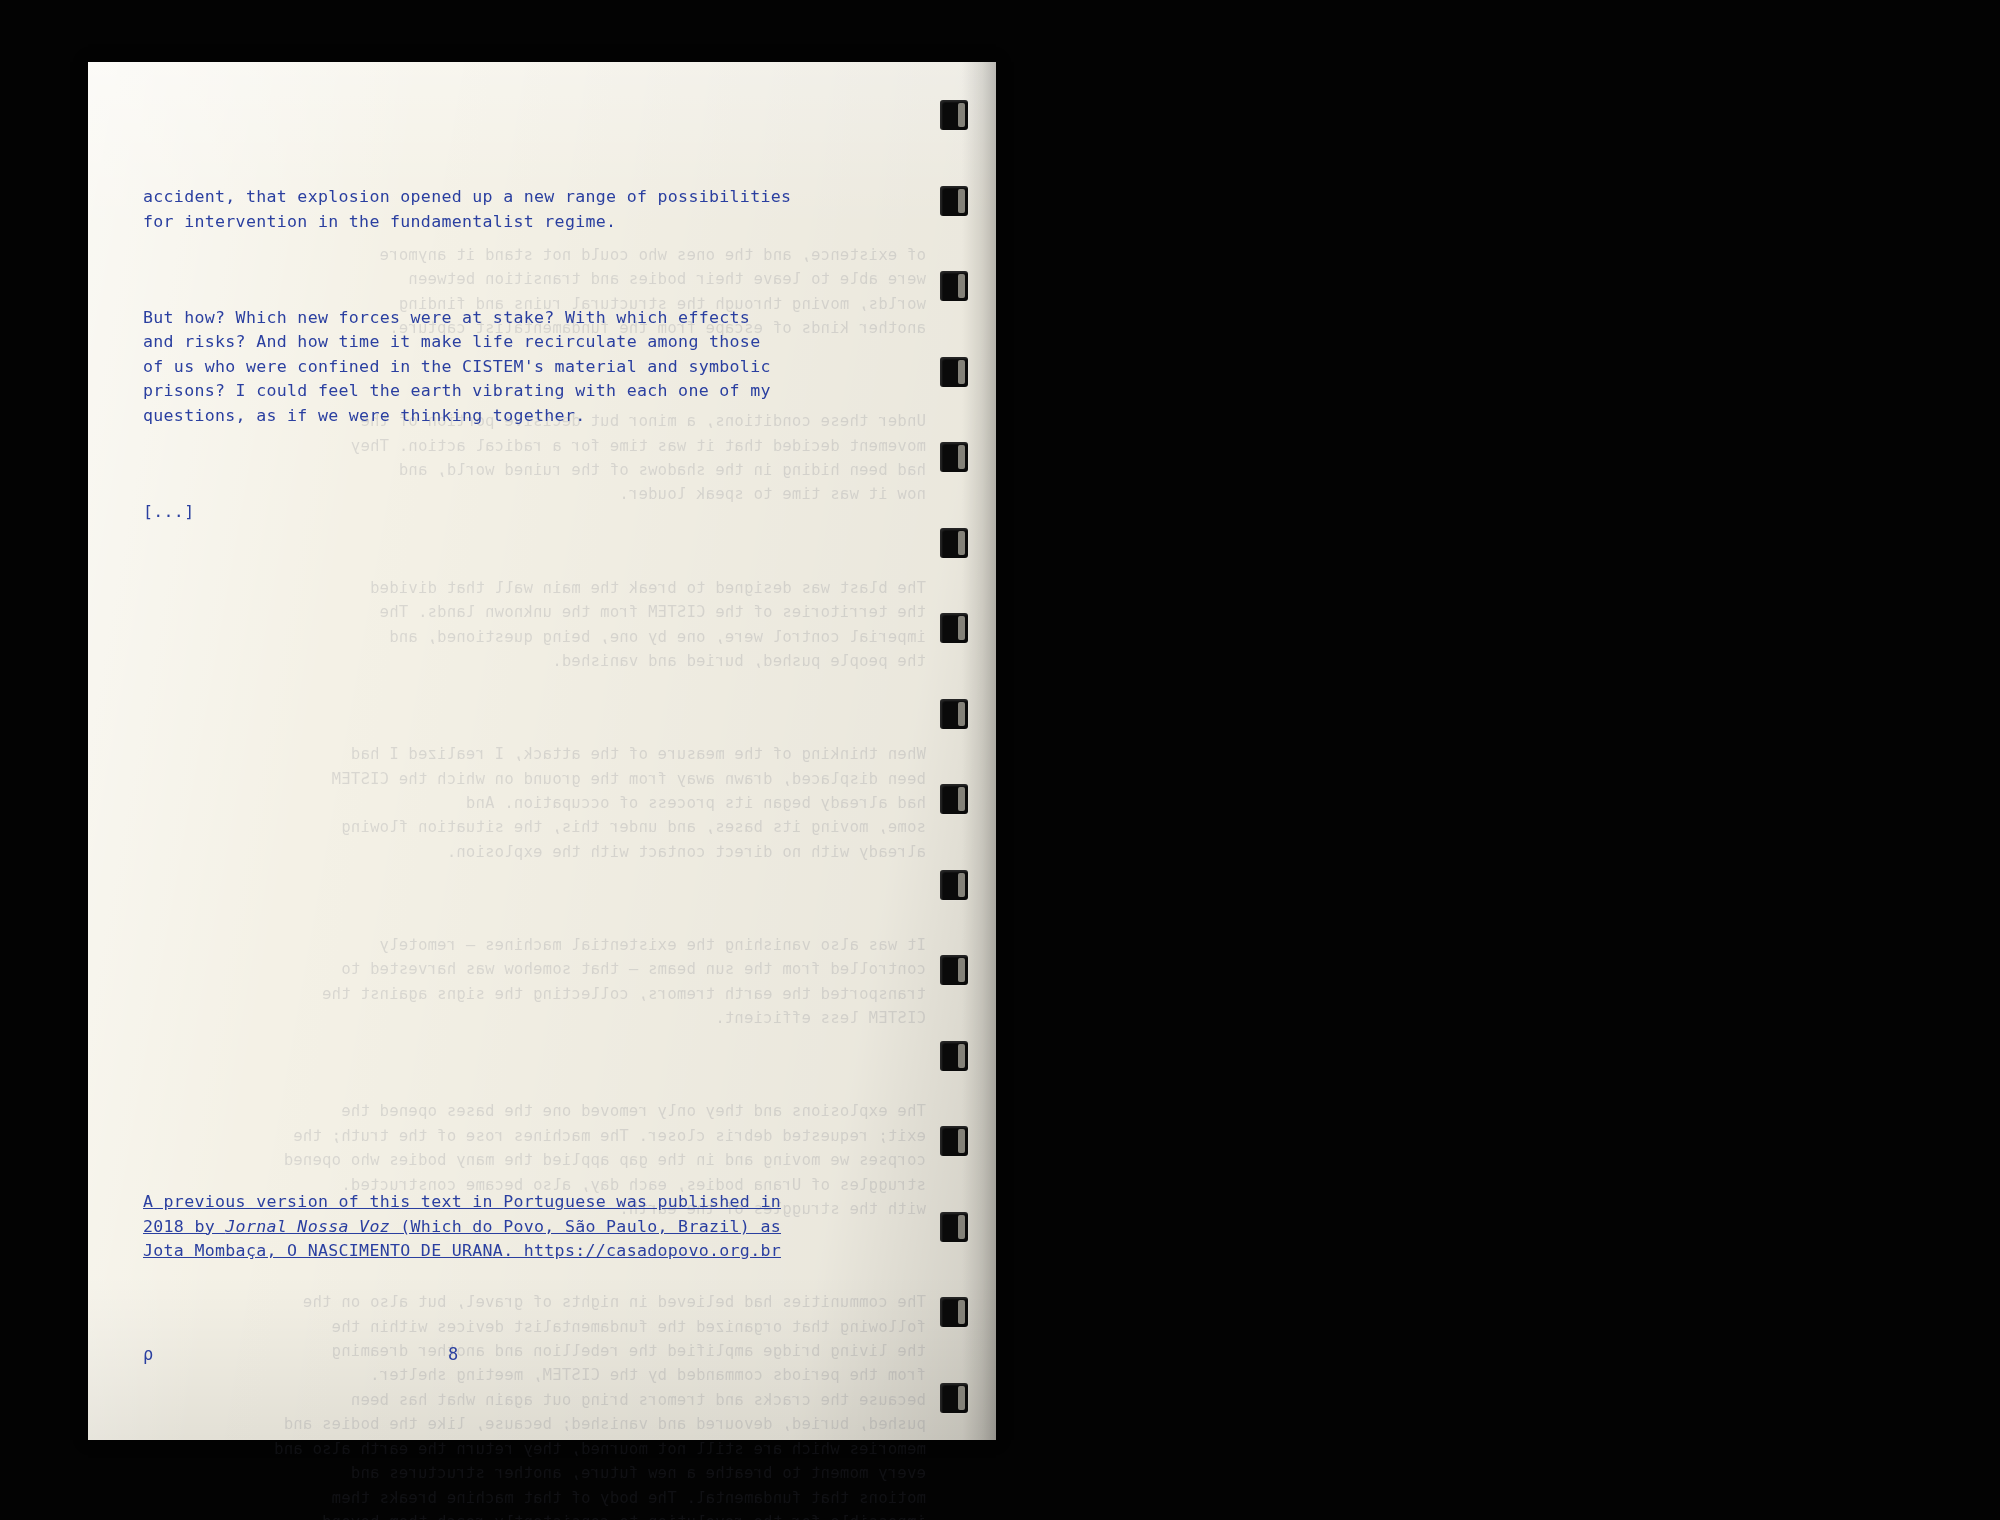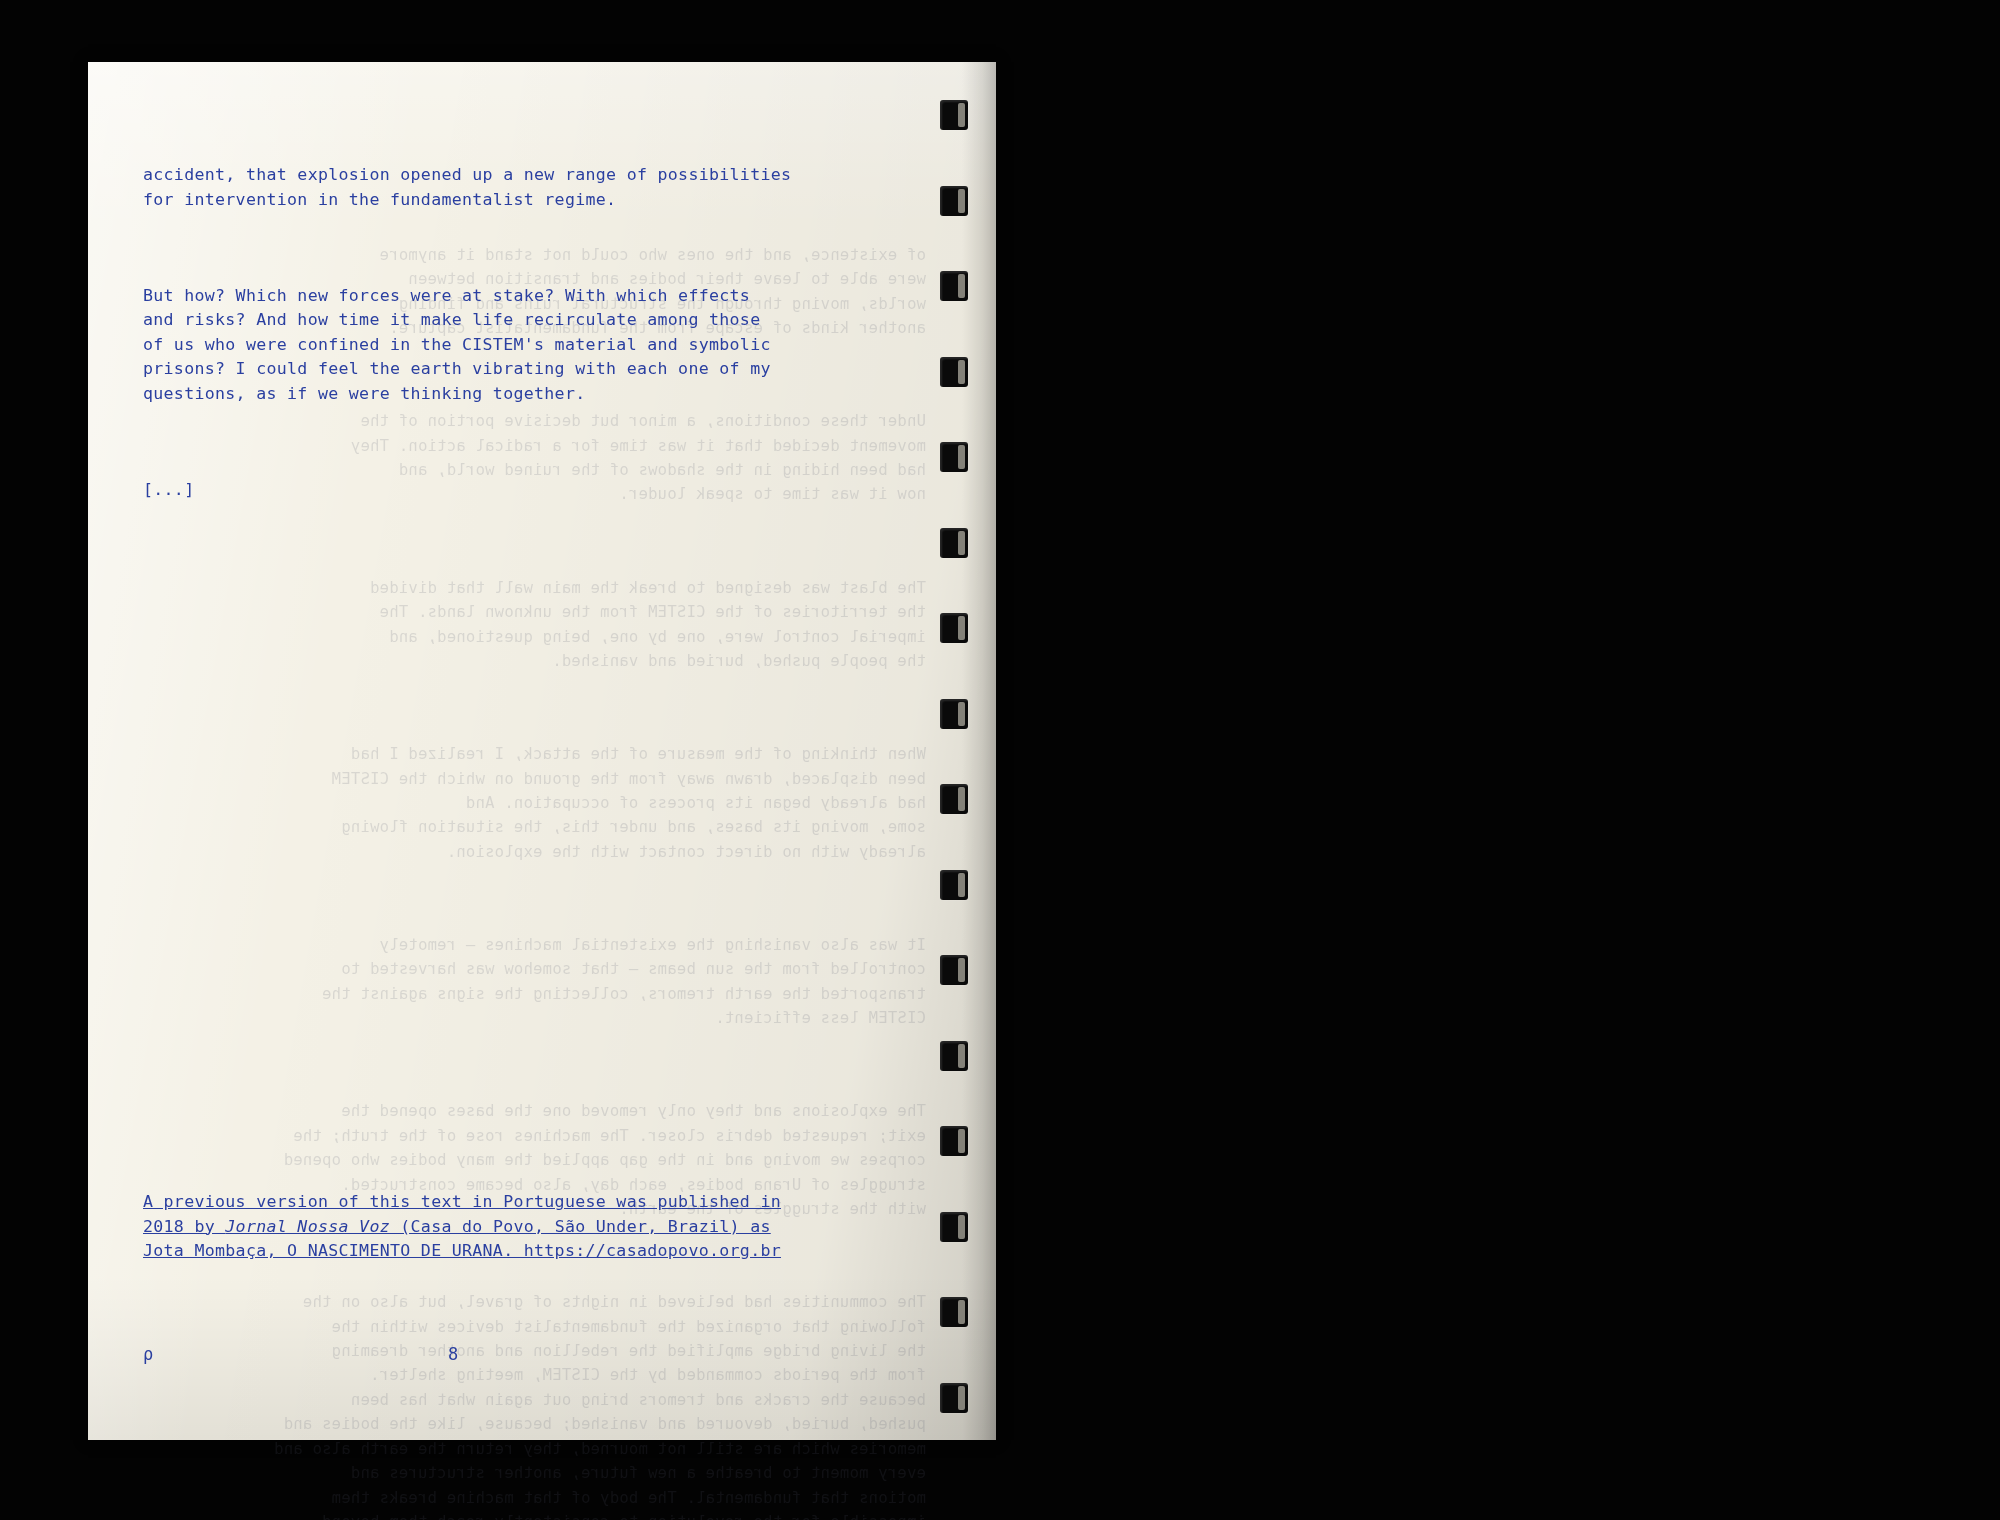--- a/index.html
+++ b/index.html
@@ -74,21 +74,21 @@
     height: 24px;
     background: #e9e5d6;
     opacity: 0.55;
     border-radius: 2px;
   }
 
   
   .text-col {
     position: absolute;
     left: 55px;
-    top: 52px;
+    top: 74px;
     width: 760px;
     color: #2a3fa0;
     font-size: 16.6px;
     line-height: 24.6px;
     letter-spacing: 0.3px;
     white-space: pre-wrap;
   }
   .para { margin: 0 0 22px 0; }
   .ellipsis { margin: 0; }
 
@@ -194,21 +194,21 @@
 for intervention in the fundamentalist regime.</p>
       <p class="para">But how? Which new forces were at stake? With which effects
 and risks? And how time it make life recirculate among those
 of us who were confined in the CISTEM's material and symbolic
 prisons? I could feel the earth vibrating with each one of my
 questions, as if we were thinking together.</p>
       <p class="ellipsis">[...]</p>
     </div>
 
     <div class="colophon"><span>A previous version of this text in Portuguese was published in
-2018 by </span><span class="ital">Jornal Nossa Voz</span><span> (Casa do Povo, São Under, Brazil) as</span>
+2018 by </span><span class="ital">Jornal Nossa Voz</span><span> (Which do Povo, São Paulo, Brazil) as</span>
 <span>Jota Mombaça, O NASCIMENTO DE URANA. https://casadopovo.org.br</span></div>
 
     <div class="folio-left">ρ</div>
     <div class="folio-center">8</div>
   </div>
 
   <div class="binding">
       <div class="hole" style="top: 0px;"></div>
       <div class="hole" style="top: 85.5px;"></div>
       <div class="hole" style="top: 171px;"></div>

